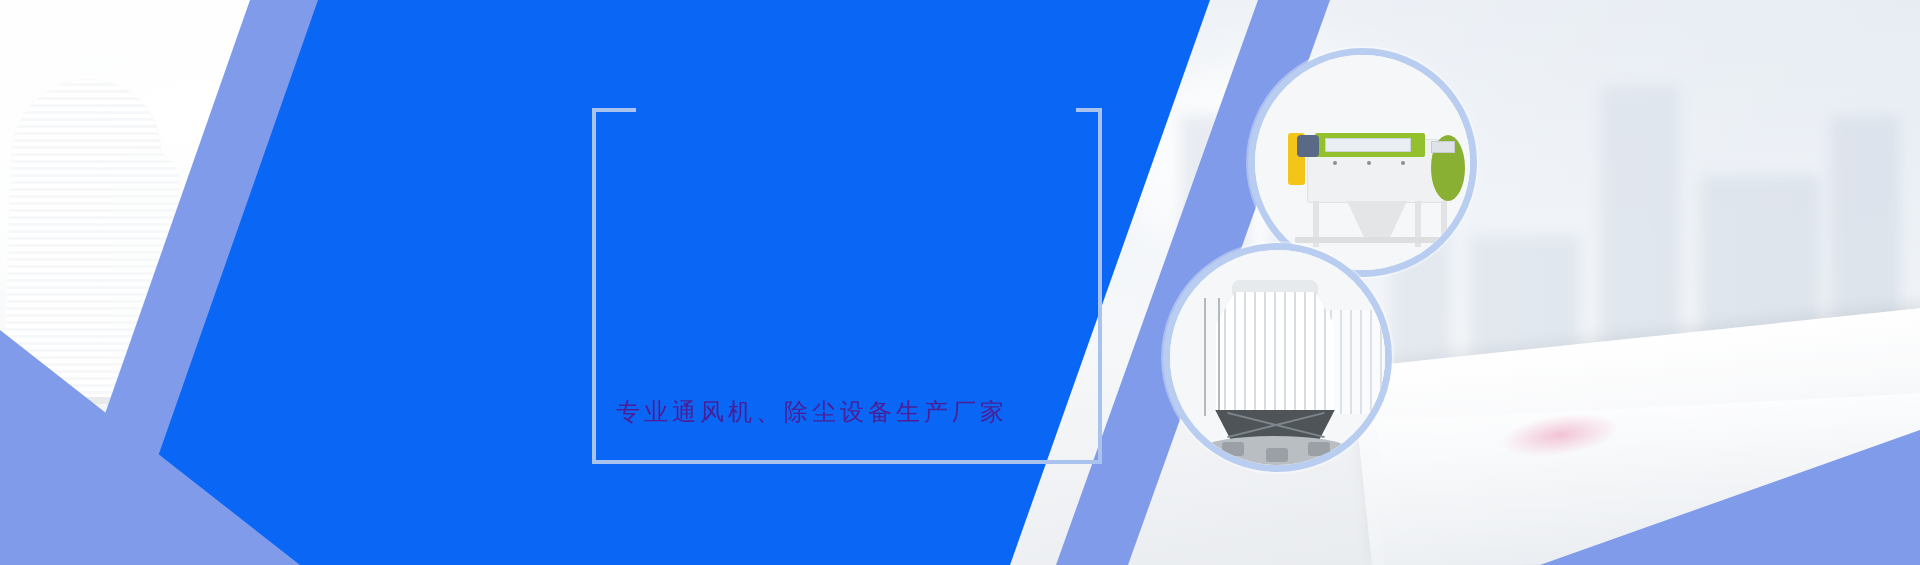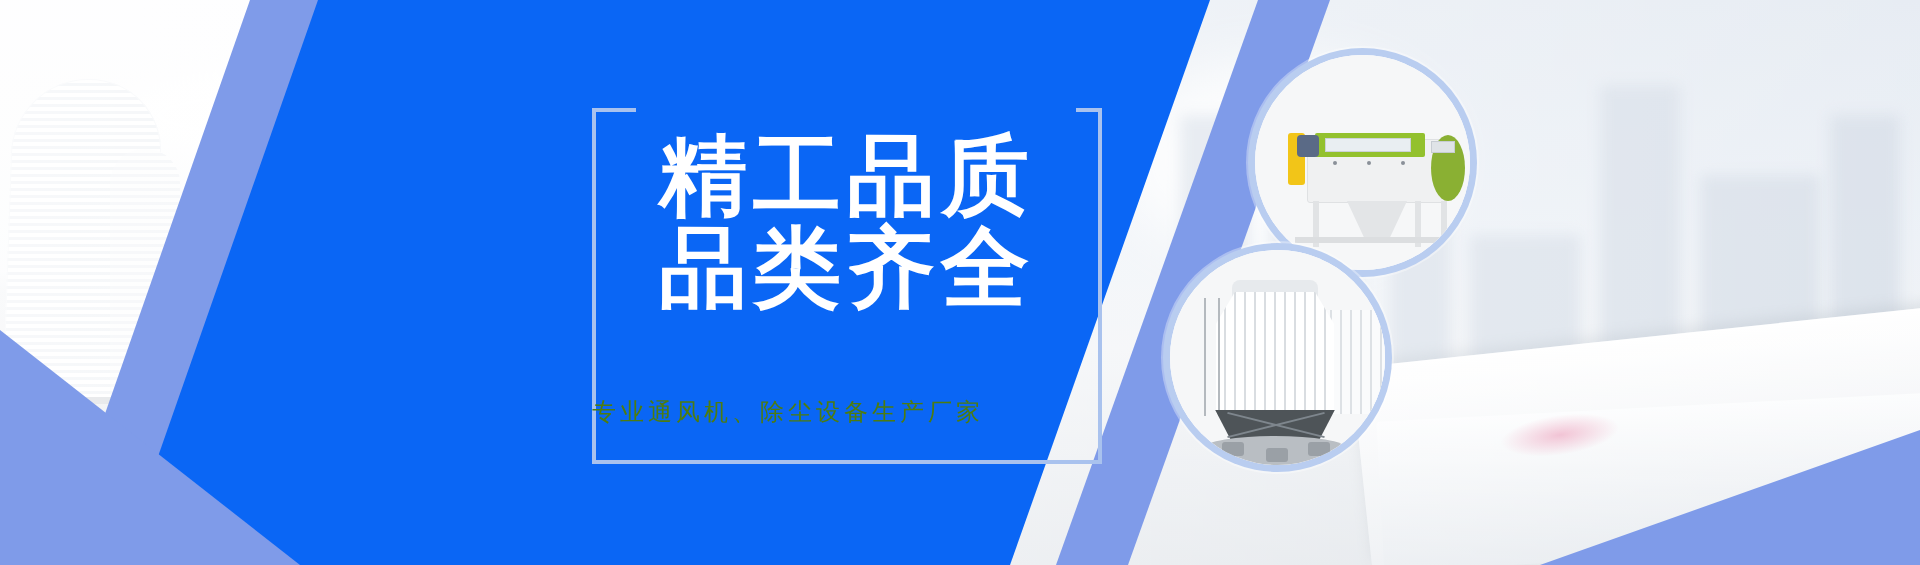--- a/index.html
+++ b/index.html
@@ -136,22 +136,22 @@
   }
   .title-block{
     position:absolute;left:592px;top:130px;width:510px;
     text-align:center;color:#ffffff;
   }
   .title-line{
     font-size:88px;font-weight:bold;line-height:1.04;letter-spacing:6px;
     color:#ffffff;white-space:nowrap;
   }
   .subtitle{
-    position:absolute;left:592px;top:396px;width:440px;
-    color:#4d7c0f;font-size:24px;letter-spacing:4px;white-space:nowrap;
+    position:absolute;left:592px;top:396px;width:440px;text-align:center;
+    color:#4c1d95;font-size:24px;letter-spacing:4px;white-space:nowrap;
   }
 
   
   .circle{
     position:absolute;border-radius:50%;overflow:hidden;
     background:#ffffff;
     box-shadow:0 0 0 7px #b9cdf0, 0 0 0 9px rgba(255,255,255,.35);
   }
   .circle-top{left:1255px;top:55px;width:215px;height:215px;}
   .circle-bottom{left:1170px;top:250px;width:215px;height:215px;}
@@ -235,24 +235,20 @@
   <div class="wedge-left-diag"></div>
   <div class="blue-panel"></div>
   <div class="wedge-bl"></div>
   <div class="wedge-br"></div>
   <div class="wedge-br2"></div>
 
   <div class="frame"></div>
   <div class="frame-top-gap"></div>
 
 
-  <div class="title-block">
-    <div class="title-line">精工品质</div>
-    <div class="title-line">品类齐全</div>
-  </div>
 
   <div class="subtitle">专业通风机、除尘设备生产厂家</div>
 
   <div class="circle circle-top">
     <div class="c-inner">
       <div class="m-body"></div>
       <div class="m-drum"></div>
       <div class="m-green"></div>
       <div class="m-window"></div>
       <div class="m-yellow"></div>

